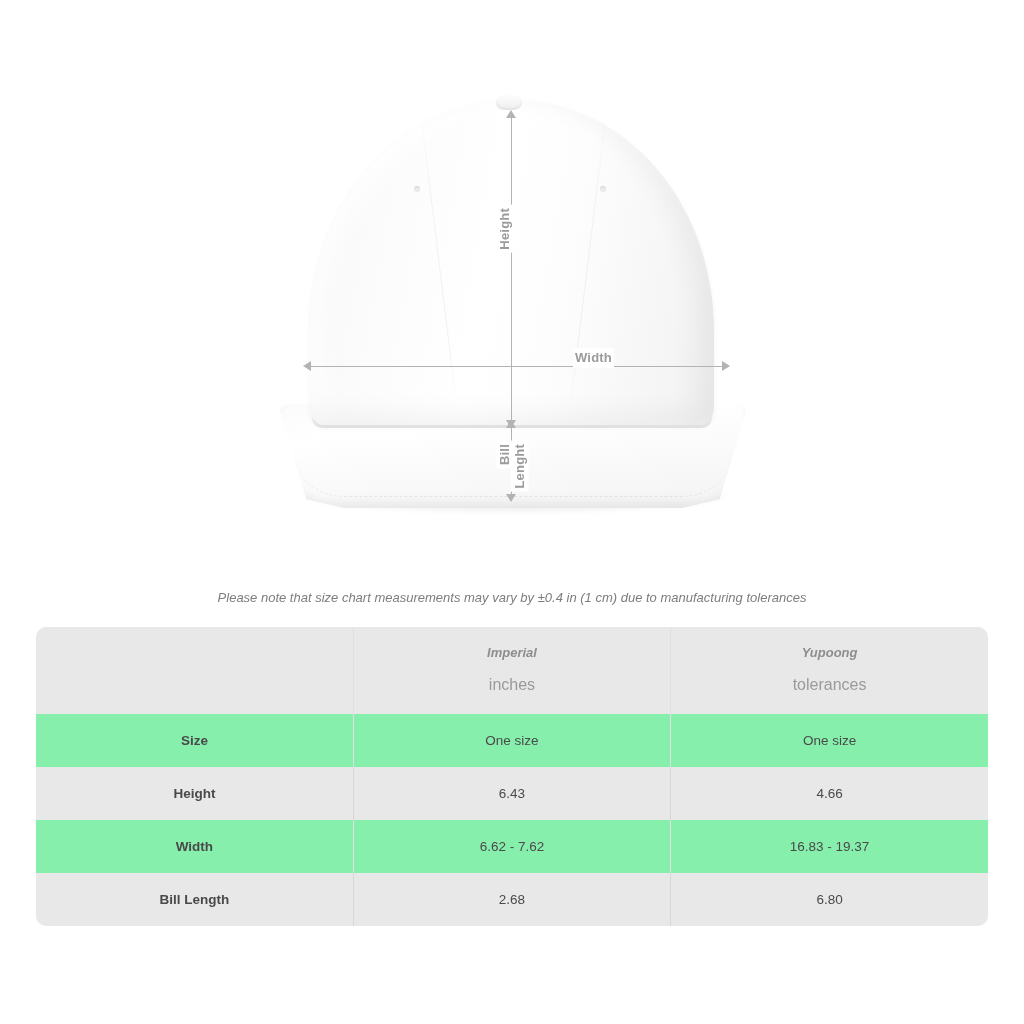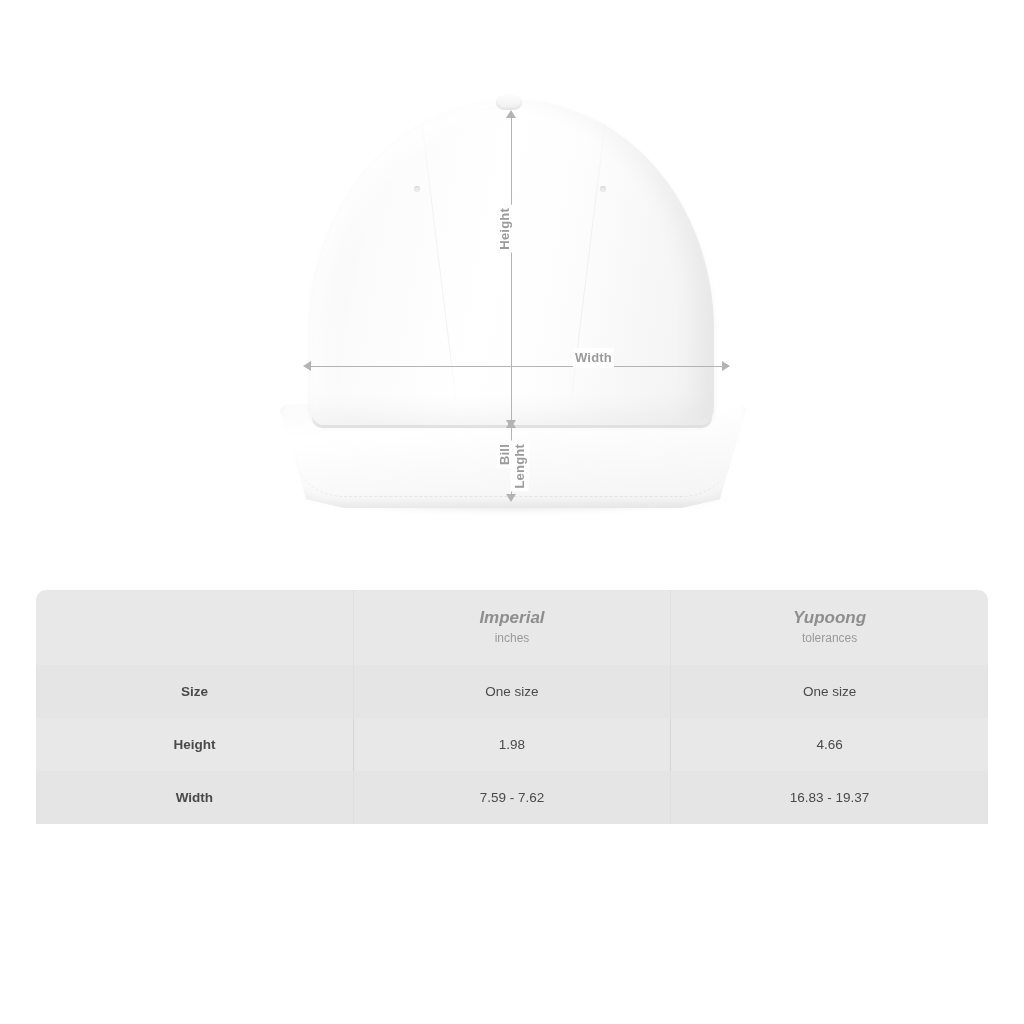--- a/index.html
+++ b/index.html
@@ -222,32 +222,32 @@
     font-weight: normal;
   }
   .hdr-row th:first-child {
     border-top-left-radius: 10px;
   }
   .hdr-row th:last-child {
     border-top-right-radius: 10px;
   }
   .unit-main {
     display: block;
-    font-size: 17px;
+    font-size: 13px;
     font-style: italic;
     font-weight: bold;
     color: #8e8e8e;
-    margin-bottom: 3px;
+    margin-bottom: 16px;
   }
   .unit-sub {
     display: block;
-    font-size: 12px;
+    font-size: 16px;
     color: #9a9a9a;
   }
-  .row-odd td { background: #e5e5e5; }
+  .row-odd td { background: #86efac; }
   .row-even td { background: #e8e8e8; }
   table.size-table td {
     padding: 19px 0;
   }
   td.label-cell {
     font-weight: bold;
     color: #4a4a4a;
     width: 130px;
   }
   .divider-col {
@@ -293,20 +293,21 @@
 
     <div class="measure-line-v" style="left:511px; top:424px; height:76px;"></div>
     <div class="arrow up" style="left:506px; top:420px;"></div>
     <div class="arrow down" style="left:506px; top:494px;"></div>
     <div class="measure-label vertical-text" style="left:496px; top:441px;">Bill</div>
     <div class="measure-label vertical-text" style="left:511px; top:441px;">Lenght</div>
   </div>
 </div>
 
 <div class="title-block">
+  <p class="chart-note">Please note that size chart measurements may vary by ±0.4 in (1 cm) due to manufacturing tolerances</p>
 </div>
 
 <div class="table-wrap">
   <table class="size-table">
     <thead>
       <tr class="hdr-row">
         <th>
           <span class="unit-main"></span>
           <span class="unit-sub"></span>
         </th>
@@ -321,23 +322,28 @@
       </tr>
     </thead>
     <tbody>
       <tr class="row-odd">
         <td class="label-cell">Size</td>
         <td class="divider-col">One size</td>
         <td class="divider-col">One size</td>
       </tr>
       <tr class="row-even">
         <td class="label-cell">Height</td>
-        <td class="divider-col">1.98</td>
+        <td class="divider-col">6.43</td>
         <td class="divider-col">4.66</td>
       </tr>
       <tr class="row-odd">
         <td class="label-cell">Width</td>
-        <td class="divider-col">7.59 - 7.62</td>
+        <td class="divider-col">6.62 - 7.62</td>
         <td class="divider-col">16.83 - 19.37</td>
+      </tr>
+      <tr class="row-even last-row">
+        <td class="label-cell">Bill Length</td>
+        <td class="divider-col">2.68</td>
+        <td class="divider-col">6.80</td>
       </tr>
     </tbody>
   </table>
 </div>
 
 </body></html>

